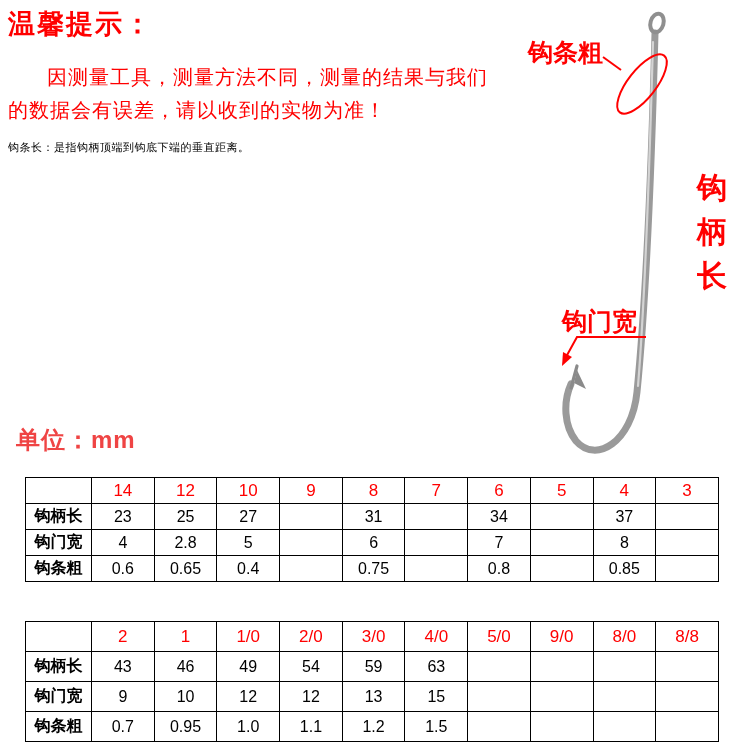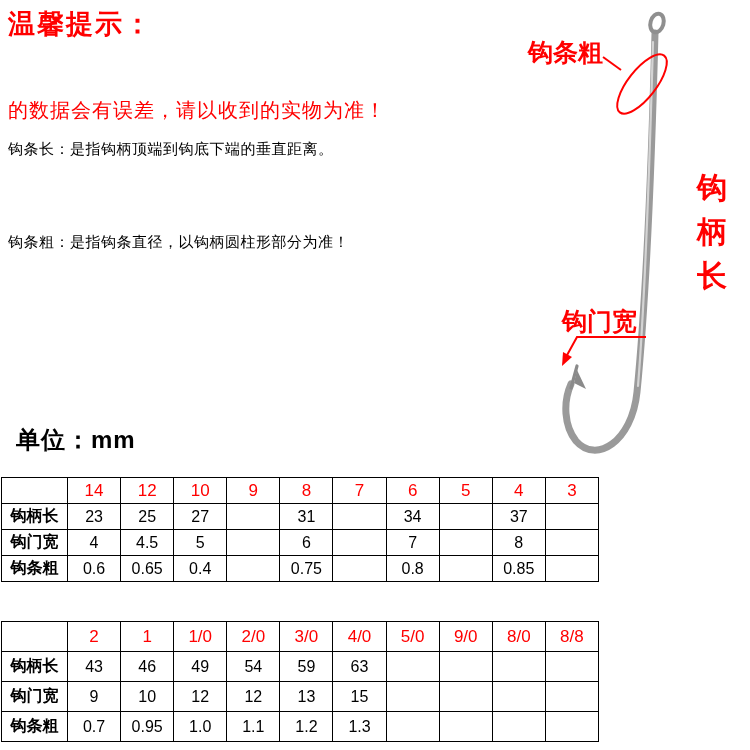--- a/index.html
+++ b/index.html
@@ -4,46 +4,46 @@
 <style>
   * { margin:0; padding:0; box-sizing:border-box; }
   html,body { background:#ffffff; }
   .page {
     position:relative; width:750px; height:750px; background:#ffffff;
     font-family:"Liberation Sans", sans-serif; overflow:hidden;
   }
   .tips-title { position:absolute; left:8px; top:6px; font-size:27px; font-weight:700; color:#ff0000; letter-spacing:2px; }
   .notice1 { position:absolute; left:47px; top:64px; font-size:20px; color:#ff0000; letter-spacing:1px; }
   .notice2 { position:absolute; left:8px;  top:97px; font-size:20px; color:#ff0000; letter-spacing:1px; }
-  .def { position:absolute; left:8px; font-size:15px; color:#000000; letter-spacing:0.5px; }
+  .def { position:absolute; left:8px; font-size:11px; color:#000000; letter-spacing:0.5px; }
   .def1 { top:140px; } .def2 { top:187px; } .def3 { top:233px; }
   .wire-label  { position:absolute; left:528px; top:36px;  font-size:25px; font-weight:700; color:#ff0000; }
   .gap-label   { position:absolute; left:562px; top:305px; font-size:25px; font-weight:700; color:#ff0000; }
   .shank-label { position:absolute; left:694px; top:166px; width:36px; font-size:30px; line-height:44px;
                  font-weight:700; color:#ff0000; text-align:center; word-break:break-all; }
-  .unit { position:absolute; left:16px; top:424px; font-size:24px; font-weight:700; color:#000000; letter-spacing:1px; }
+  .unit { position:absolute; left:16px; top:424px; font-size:24px; font-weight:700; color:#ef4444; letter-spacing:1px; }
   .hook-svg { position:absolute; left:0; top:0; }
-  table.t { position:absolute; left:1px; width:598px; border-collapse:collapse; table-layout:fixed; text-align:center; }
+  table.t { position:absolute; left:25px; width:694px; border-collapse:collapse; table-layout:fixed; text-align:center; }
   .t1 { top:477px; } .t2 { top:621px; }
   .t td { border:1px solid #000000; height:26px; font-size:16px; color:#000000; padding:0; vertical-align:middle; }
   .t2 td { height:30px; }
   .t td.hd { color:#ff0000; font-size:17px; }
   .t td.lbl { font-weight:700; font-size:16px; color:#000000; }
   col.c0 { width:66px; }
 </style>
 </head>
 <body>
 
 <div class="page">
 
   <div class="tips-title">温馨提示：</div>
+  <div class="notice1">因测量工具，测量方法不同，测量的结果与我们</div>
   <div class="notice2">的数据会有误差，请以收到的实物为准！</div>
 
   <div class="def def1">钩条长：是指钩柄顶端到钩底下端的垂直距离。</div>
-  <div class="def def3">钩条粗：是指钩条直径，以钩柄圆柱形部分为准！</div>
 
   <svg class="hook-svg" width="750" height="470" viewBox="0 0 750 470">
 
     <path d="M 655 33 C 652 150 646 300 637 392 C 632 442 596 464 576 441 C 564 426 563 402 571 384" fill="none" stroke="#9a9a9a" stroke-width="7" stroke-linecap="round"></path>
 
     <path d="M 653 42 C 650 150 645 300 638 386" fill="none" stroke="#d4d4d4" stroke-width="2.2" stroke-linecap="round"></path>
 
     <path d="M 571 388 L 577 366" fill="none" stroke="#8a8a8a" stroke-width="3.2" stroke-linecap="round"></path>
 
     <polygon points="577,370 586,389 574,383" fill="#8a8a8a"></polygon>
@@ -92,21 +92,21 @@
           <td>31</td>
           <td></td>
           <td>34</td>
           <td></td>
           <td>37</td>
           <td></td>
         </tr>
         <tr>
           <td class="lbl">钩门宽</td>
           <td>4</td>
-          <td>4.5</td>
+          <td>2.8</td>
           <td>5</td>
           <td></td>
           <td>6</td>
           <td></td>
           <td>7</td>
           <td></td>
           <td>8</td>
           <td></td>
         </tr>
         <tr>
@@ -170,21 +170,21 @@
           <td></td>
           <td></td>
         </tr>
         <tr>
           <td class="lbl">钩条粗</td>
           <td>0.7</td>
           <td>0.95</td>
           <td>1.0</td>
           <td>1.1</td>
           <td>1.2</td>
-          <td>1.3</td>
+          <td>1.5</td>
           <td></td>
           <td></td>
           <td></td>
           <td></td>
         </tr>
       </tbody>
   </table>
 
 </div>
 

